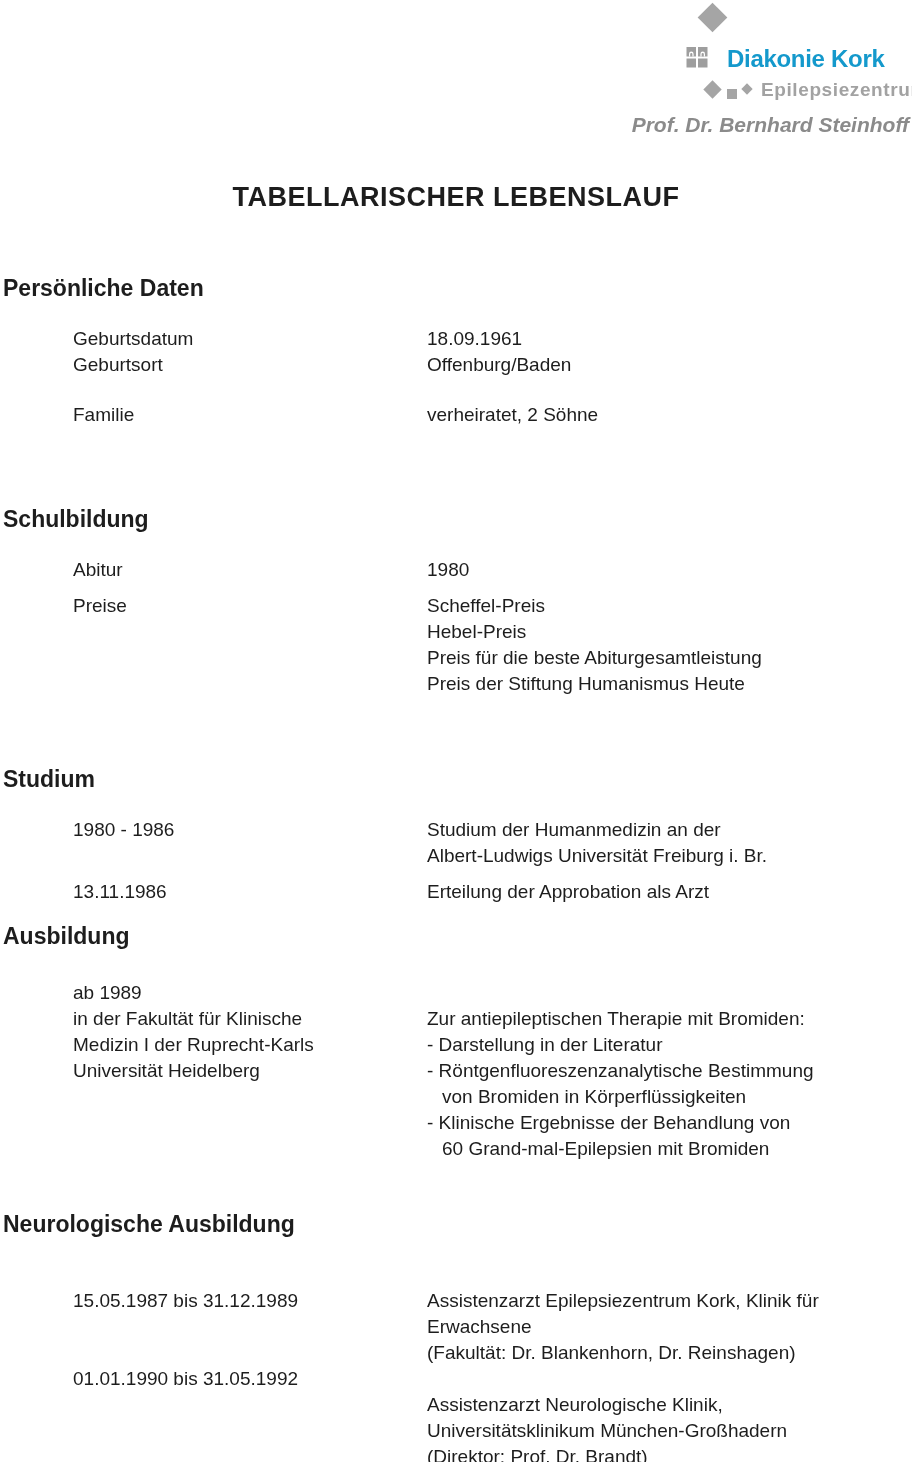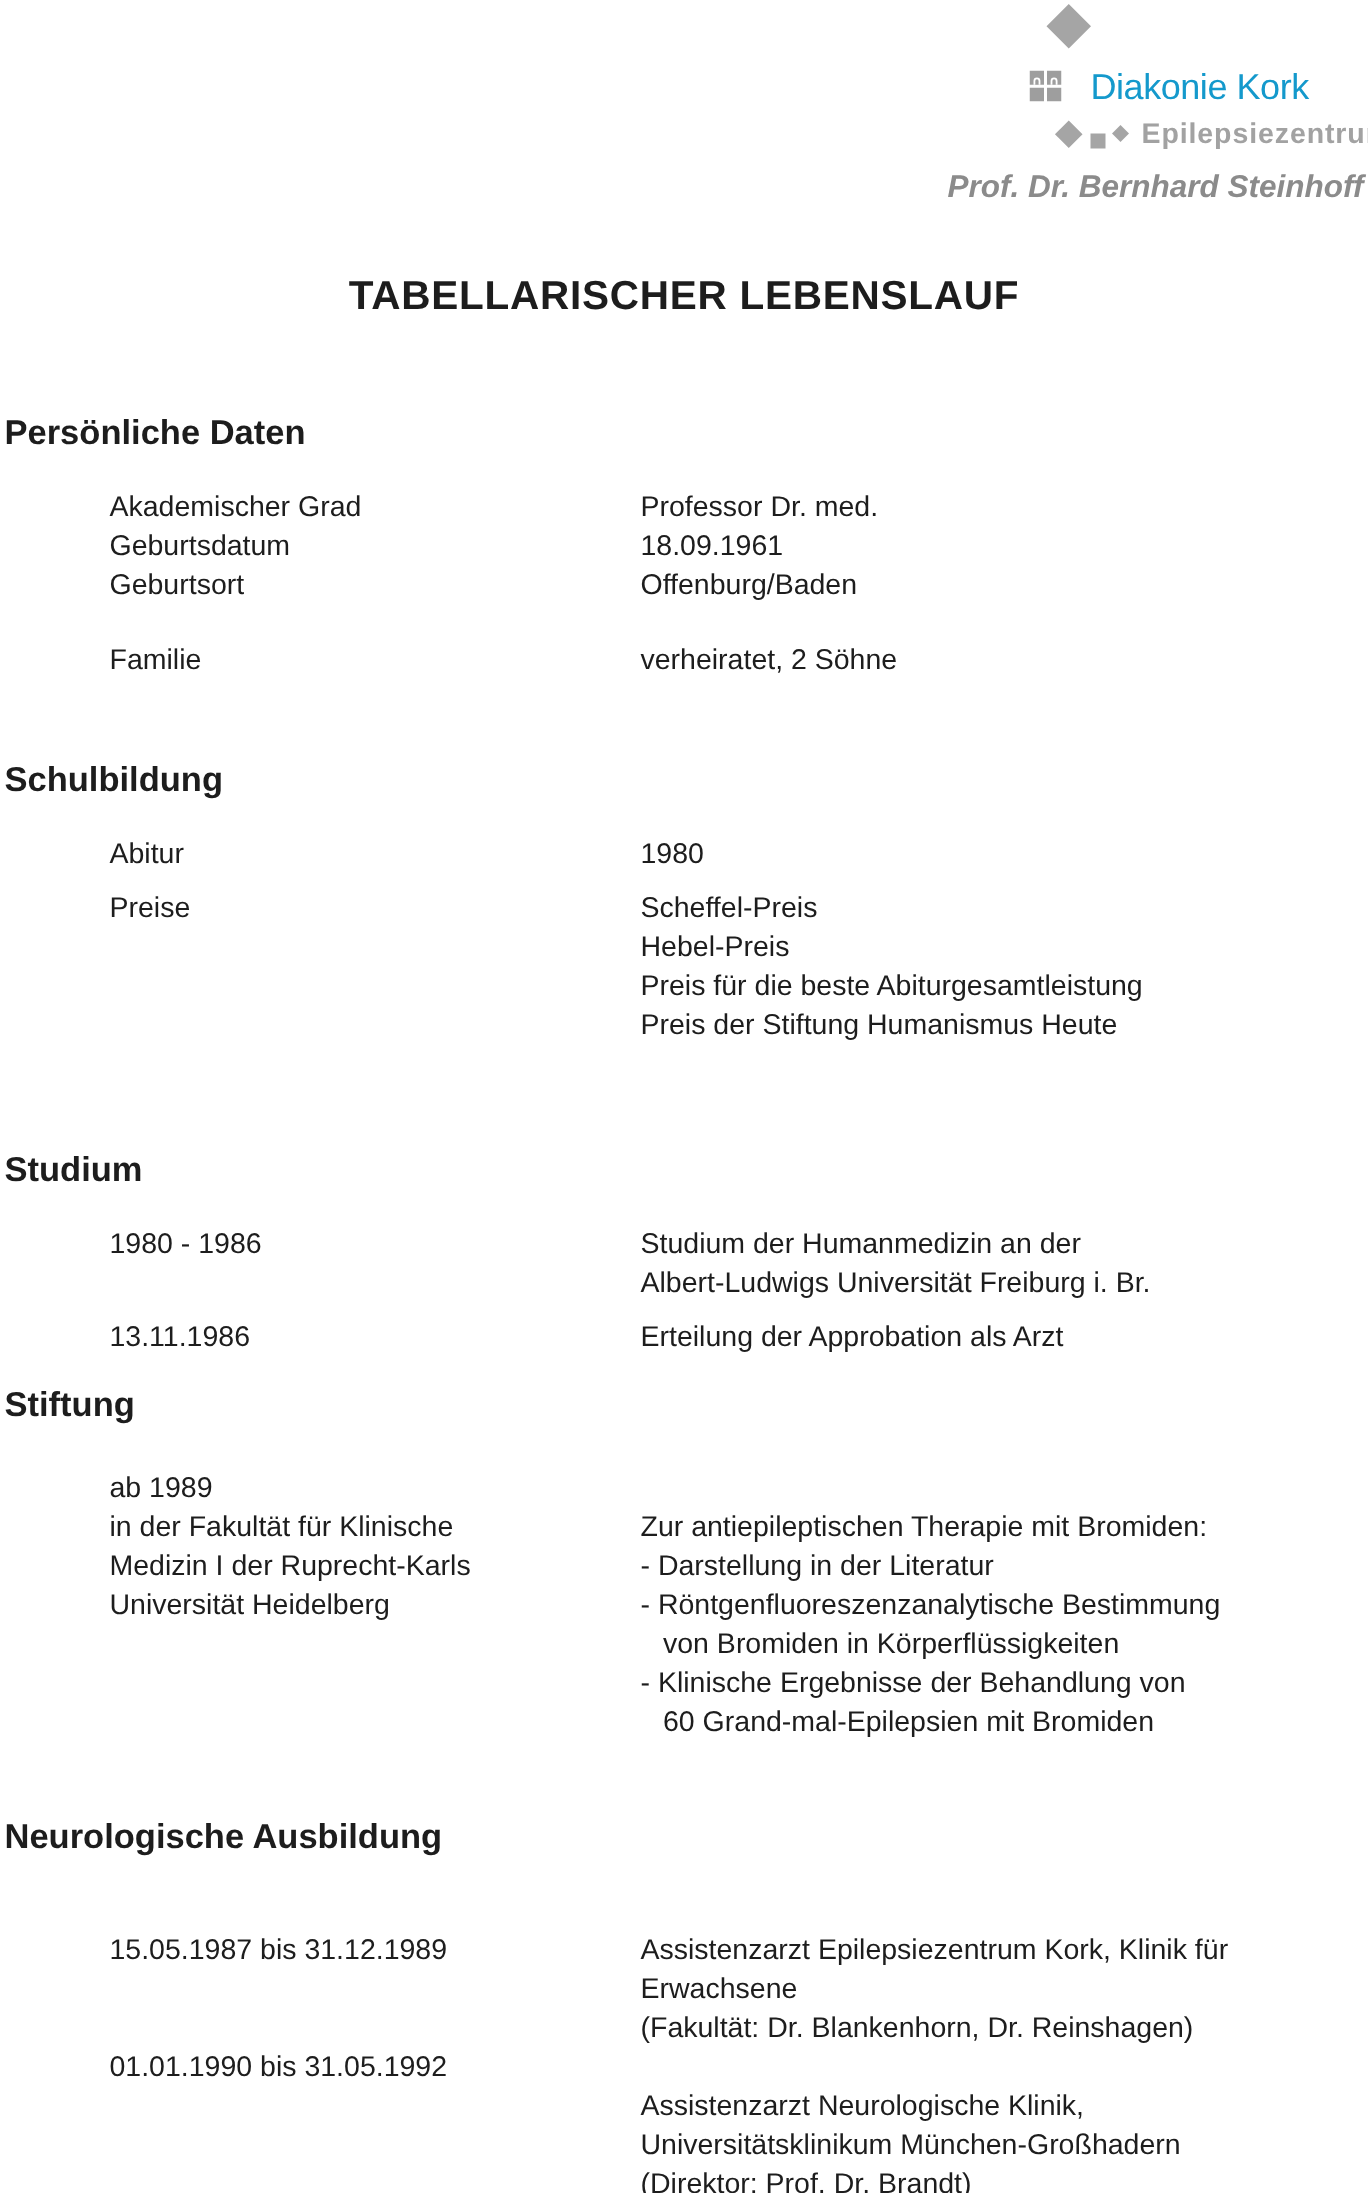--- a/index.html
+++ b/index.html
@@ -17,21 +17,21 @@
   
   .big-diamond {
     position: absolute; left: 702px; top: 7px;
     width: 21px; height: 21px;
     background: var(--logo_gray, #a5a5a5);
     transform: rotate(45deg);
   }
   .crest { position: absolute; left: 686px; top: 47px; }
   .brand {
     position: absolute; left: 727px; top: 45px;
-    font-size: 24px; font-weight: normal; letter-spacing: -0.3px;
+    font-size: 24px; font-weight: bold; letter-spacing: -0.3px;
     color: var(--brand_blue, #1499cc);
     white-space: nowrap;
   }
   .diamond-mid {
     position: absolute; left: 706px; top: 83px;
     width: 13px; height: 13px; background: var(--logo_gray, #a5a5a5);
     transform: rotate(45deg);
   }
   .square-small {
     position: absolute; left: 727px; top: 89px;
@@ -102,28 +102,20 @@
     <div class="author">Prof. Dr. Bernhard Steinhoff</div>
   </div>
 
   <h1 class="doc-title">TABELLARISCHER LEBENSLAUF</h1>
 
   <div class="section" style="top:273px">
     <h2>Persönliche Daten</h2>
     <div class="rows" style="margin-top:23px">
       <div class="row">
         <div class="label">
-            <span class="line">Akademischer Grad</span>
-          </div>
-        <div class="value">
-            <span class="line">Professor Dr. med.</span>
-          </div>
-      </div>
-      <div class="row">
-        <div class="label">
             <span class="line">Geburtsdatum</span>
           </div>
         <div class="value">
             <span class="line">18.09.1961</span>
           </div>
       </div>
       <div class="row">
         <div class="label">
             <span class="line">Geburtsort</span>
           </div>
@@ -184,21 +176,21 @@
             <span class="line">13.11.1986</span>
           </div>
         <div class="value">
             <span class="line">Erteilung der Approbation als Arzt</span>
           </div>
       </div>
     </div>
   </div>
 
   <div class="section" style="top:921px">
-    <h2>Stiftung</h2>
+    <h2>Ausbildung</h2>
     <div class="rows" style="margin-top:29px">
       <div class="row offset">
         <div class="label">
           <span class="line">ab 1989</span>
           <span class="line">in der Fakultät für Klinische</span>
           <span class="line">Medizin I der Ruprecht-Karls</span>
           <span class="line">Universität Heidelberg</span>
         </div>
         <div class="value">
           <span class="line">Zur antiepileptischen Therapie mit Bromiden:</span>

